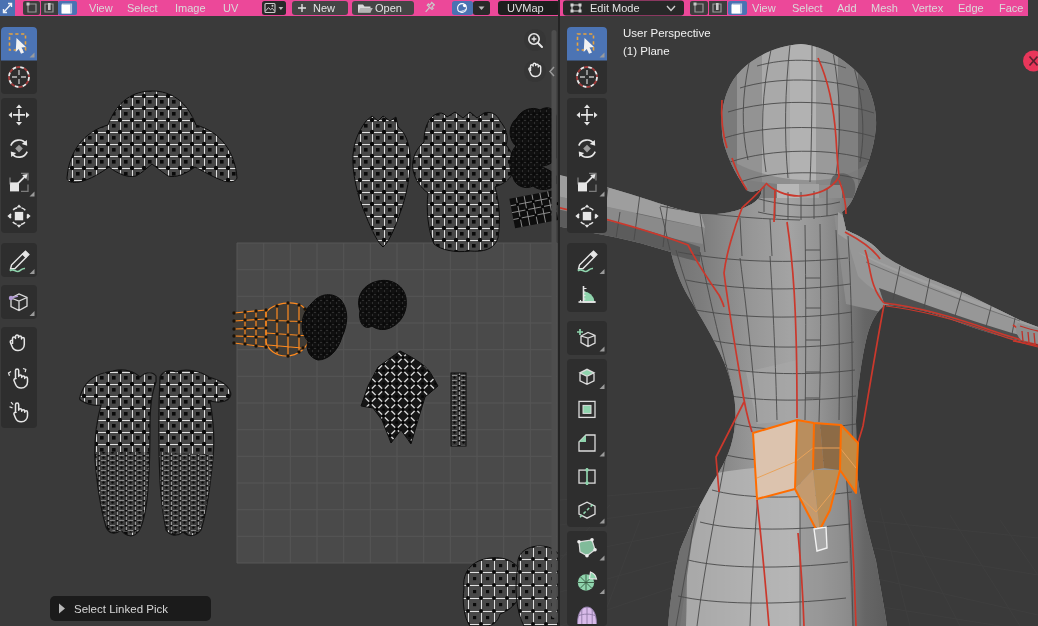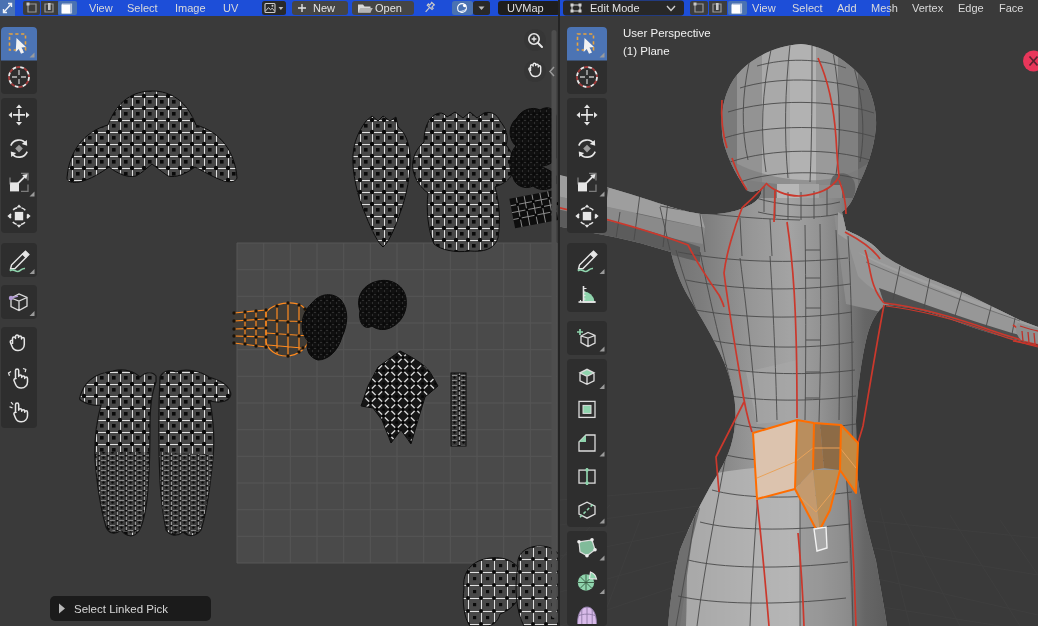--- a/index.html
+++ b/index.html
@@ -1,18 +1,18 @@
 <!DOCTYPE html>
 <html><head>
 <meta charset="utf-8">
 <style>
   html,body{margin:0;padding:0;background:#3a3a3a;}
   body{width:1038px;height:626px;overflow:hidden;position:relative;
        font-family:"Liberation Sans",sans-serif;}
-  #hdr{position:absolute;left:0;top:0;width:890px;height:16px;background:#1d4ed8;}
+  #hdr{position:absolute;left:0;top:0;width:1028px;height:16px;background:#ec4899;}
   #divider{position:absolute;left:558px;top:0;width:2px;height:626px;background:#242424;}
   svg{position:absolute;display:block;}
   #lp{left:0;top:16px;}
   #rp{left:560px;top:16px;}
 </style>
 </head>
 <body>
   <svg width="0" height="0" style="position:absolute">
     <defs>
       <g id="ic-sel">

